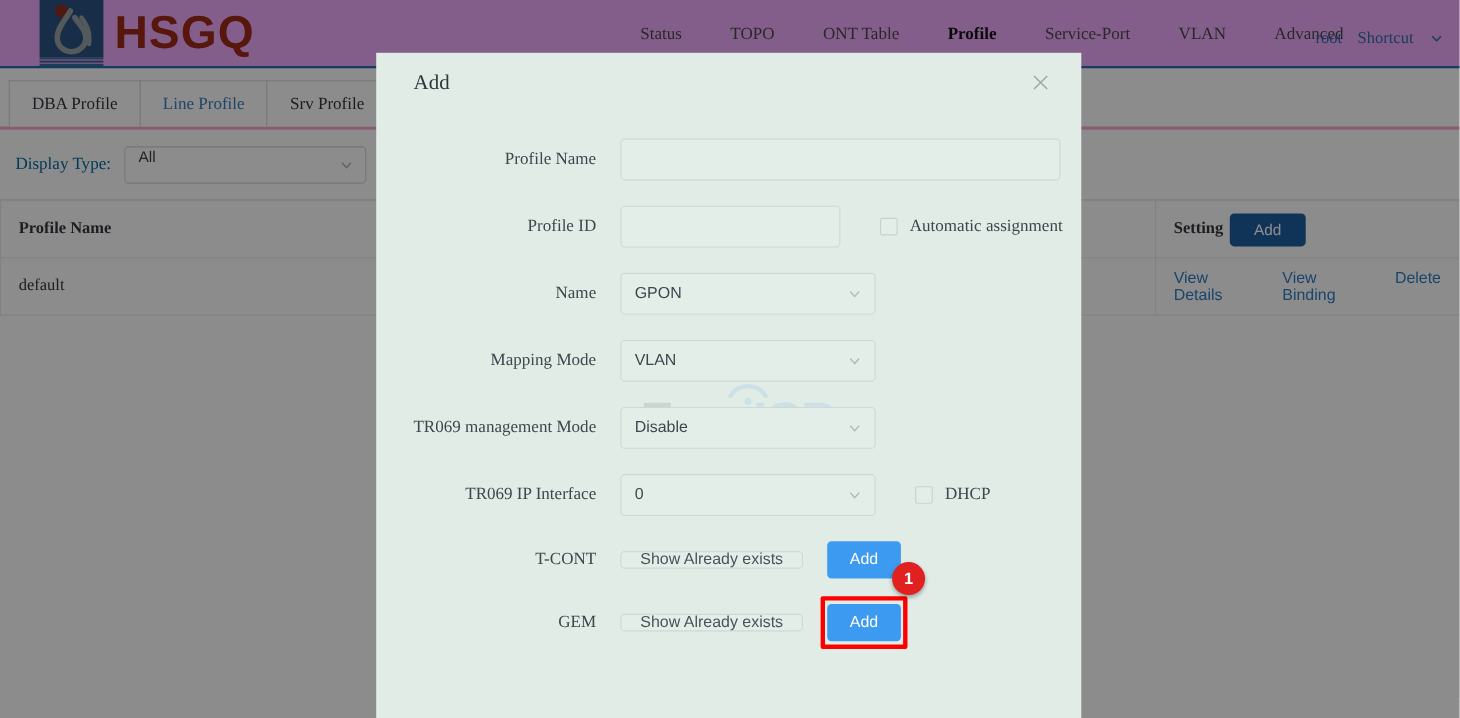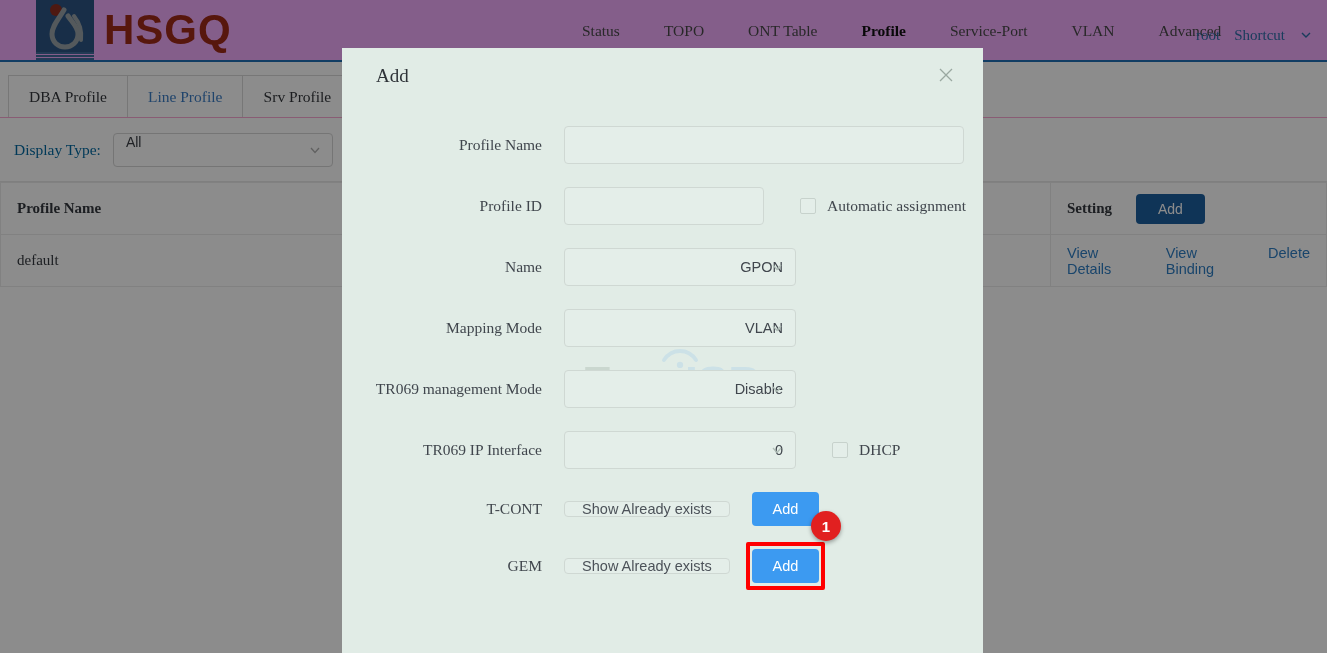--- a/index.html
+++ b/index.html
@@ -61,21 +61,21 @@
     position: absolute; right: 14px; top: 4px; height: 62px;
     display:flex; align-items:center; gap: 14px;
   }
   .hr-link { font-size: 15px; color: #2f6ea8; cursor:pointer; }
   .chev-sm { width: 14px; height: 14px; display:block; }
 
   
   .tabstrip {
     height: 56px;
     background: #ffffff;
-    border-bottom: 1px solid #f9a8d4;
+    border-bottom: 3px solid #f9a8d4;
     display:flex; align-items: flex-end;
     padding-left: 8px;
   }
   .tab {
     height: 42px;
     min-width: 110px;
     padding: 0 20px;
     display:flex; align-items:center; justify-content:center;
     border: 1px solid #d9d9d9;
     border-bottom: none;
@@ -115,21 +115,21 @@
   .table { width: 100%; border-collapse: collapse; background: #fff; }
   .table th, .table td {
     border: 1px solid #ececec;
     text-align: left;
     padding: 0 16px;
     font-size: 15px;
     color: #34383e;
   }
   .table th { height: 52px; font-weight: 700; background: #fff; }
   .table td { height: 52px; }
-  .th-setting { display:flex; align-items:center; gap: 24px; }
+  .th-setting { display:flex; align-items:center; gap: 6px; }
   .btn-blue-dark {
     background: #1d5f9e; color: #fff;
     border: none; border-radius: 4px;
     font-family: "Liberation Sans", sans-serif;
     font-size: 14px;
     padding: 7px 22px;
     cursor: pointer;
   }
   .rowlinks { display:flex; gap: 28px; }
   .rowlink { color: #2f7ec4; font-family:"Liberation Sans", sans-serif; font-size: 14.5px; cursor:pointer; }
@@ -178,21 +178,20 @@
     height: 38px;
     border: 1px solid #cfd8d3;
     border-radius: 4px;
     background: #e4eee9;
     font-family: "Liberation Sans", sans-serif;
     font-size: 14.5px;
     color: #40464d;
     display:flex; align-items:center;
     padding: 0 12px;
     position: relative;
-    justify-content: flex-end;
   }
   .finput.w-wide { width: 400px; }
   .finput.w-mid  { width: 200px; }
   .finput.w-sel  { width: 232px; }
   .finput .caret { position:absolute; right: 11px; top: 50%; transform: translateY(-50%); width: 14px; height: 14px; }
 
   .chk-wrap { display:flex; align-items:center; margin-left: 36px; }
   .chk {
     width: 16px; height: 16px;
     border: 1px solid #c7d2cc;

